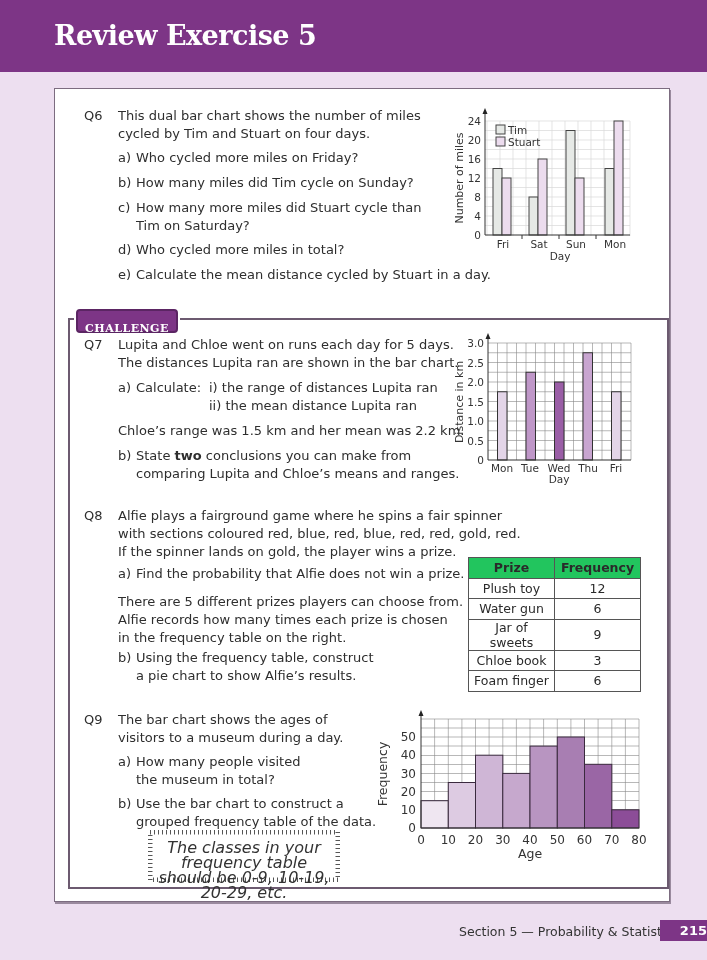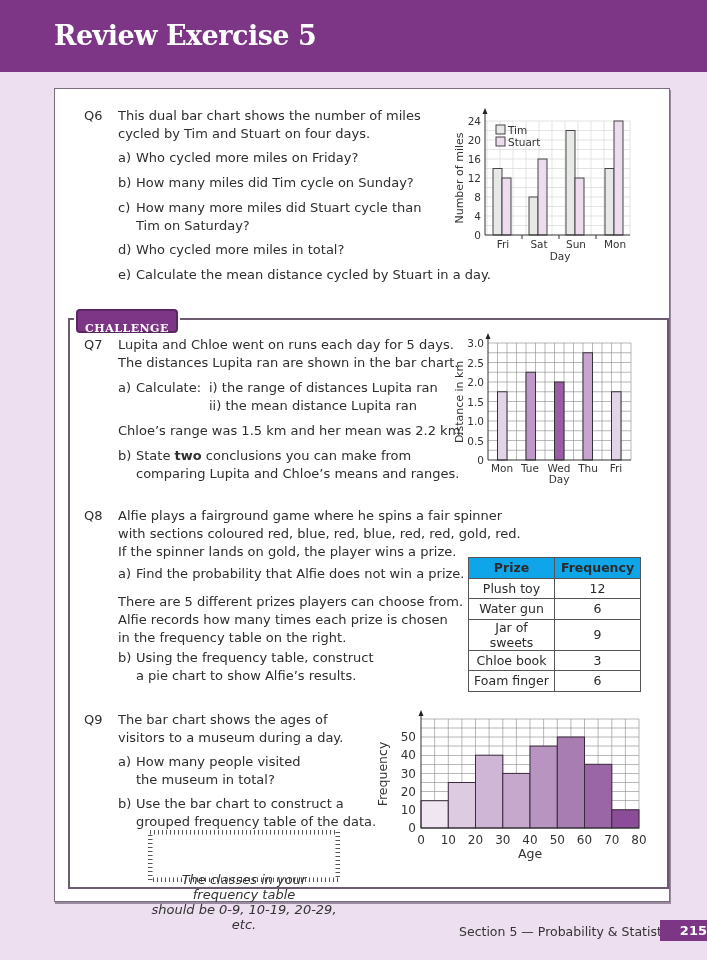--- a/index.html
+++ b/index.html
@@ -15,25 +15,25 @@
   .qtext { position: absolute; left: 34px; top: 0; white-space: nowrap; }
   .part { position: absolute; left: 34px; white-space: nowrap; }
   .part .lbl { display: inline-block; width: 18px; }
   .indent { padding-left: 18px; display: block; }
   b { font-weight: bold; }
   .footer-text { position: absolute; left: 459px; top: 924px; font-size: 12.5px; color: #333; }
   .page-num { position: absolute; left: 660px; top: 920px; width: 47px; height: 21px; background: #7d3586; color: #fff; font-weight: bold; font-size: 13px; text-align: right; line-height: 21px; }
   svg text { font-family: "DejaVu Sans", sans-serif; }
   table.freq { position: absolute; left: 468px; top: 557px; border-collapse: collapse; font-size: 12.5px; }
   table.freq th, table.freq td { border: 1px solid #555; height: 20.5px; text-align: center; padding: 0 4px; }
-  table.freq th { background: #0ea5e9; font-weight: bold; }
+  table.freq th { background: #22c55e; font-weight: bold; }
   table.freq th:first-child, table.freq td:first-child { width: 86px; }
   table.freq th:last-child, table.freq td:last-child { width: 86px; }
   .note { position: absolute; left: 148px; top: 830px; width: 192px; height: 52px; }
-  .note .txt { position: absolute; left: 0; top: 10px; width: 192px; text-align: center; font-size: 13px; line-height: 15px; color: #333; font-style: italic; margin-top: 32px; }
+  .note .txt { position: absolute; left: 0; top: 10px; width: 192px; text-align: center; font-size: 16px; line-height: 15px; color: #333; font-style: italic; }
 </style>
 </head>
 <body>
 
 <div class="header">
   <h1>Review Exercise 5</h1>
 </div>
 
 <div class="main-box"></div>
 <div class="challenge-box"></div>

